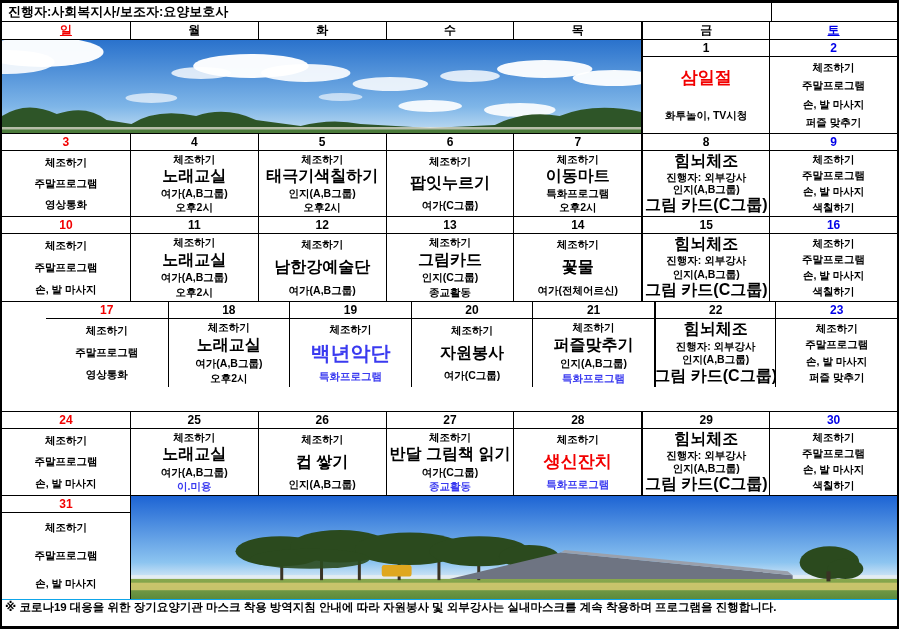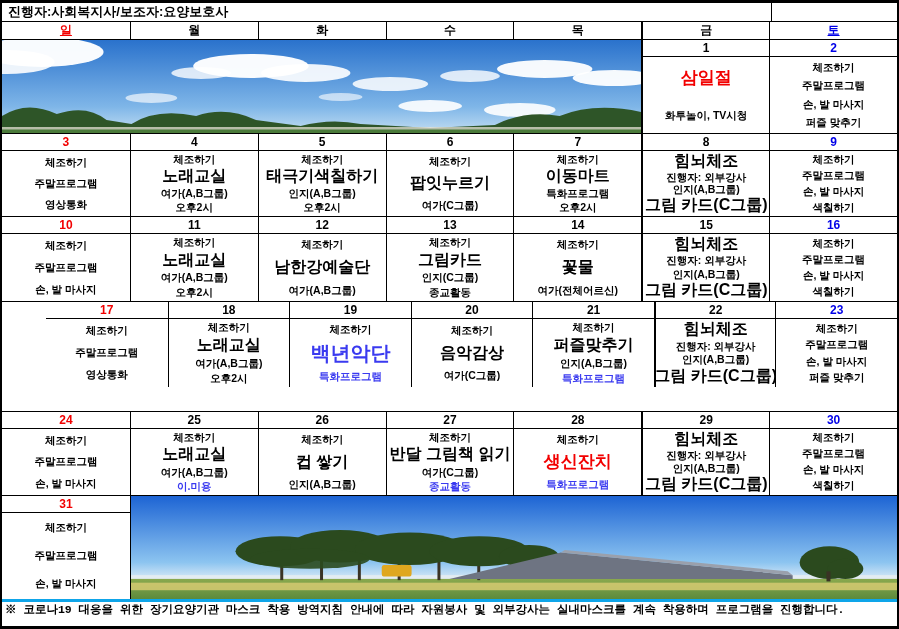--- a/index.html
+++ b/index.html
@@ -57,21 +57,21 @@
   .line { line-height:1.05; text-align:center; white-space:nowrap; }
   .s-small { font-size:10.5px; font-weight:bold; color:#000; }
   .s-small-blue { font-size:10.5px; font-weight:bold; color:var(--accent_blue,#33f); }
   .s-big { font-size:16px; font-weight:bold; color:#000; }
   .s-big-blue { font-size:20px; font-weight:bold; color:var(--accent_blue,#33f); }
   .s-big-red { font-size:17px; font-weight:bold; color:var(--red,#f00); }
 
   .img-cell { position:relative; padding:0; }
   .img-cell svg { display:block; width:100%; height:100%; }
 
-  .footer { border-top:3px solid #0ea5e9;font-family:Liberation Mono, monospace; }
+  .footer { border-top:1px solid #0ea5e9; }
   .foot-line { height:14px; display:flex; align-items:center; padding-left:3px;
     font-size:11.5px; font-weight:bold; color:#000; white-space:nowrap; }
 </style>
 </head>
 <body>
 
 <div class="sheet">
 
 
   <div class="info-row">
@@ -286,21 +286,21 @@
           <div class="content">
             <div class="line s-small">체조하기</div>
             <div class="line s-big-blue">백년악단</div>
             <div class="line s-small-blue">특화프로그램</div>
           </div>
         </div>
         <div class="cell day-cell bl">
           <div class="num">20</div>
           <div class="content">
             <div class="line s-small">체조하기</div>
-            <div class="line s-big">음악감상</div>
+            <div class="line s-big">자원봉사</div>
             <div class="line s-small">여가(C그룹)</div>
           </div>
         </div>
         <div class="cell day-cell bl">
           <div class="num">21</div>
           <div class="content">
             <div class="line s-small">체조하기</div>
             <div class="line s-big">퍼즐맞추기</div>
             <div class="line s-small">인지(A,B그룹)</div>
             <div class="line s-small-blue">특화프로그램</div>

